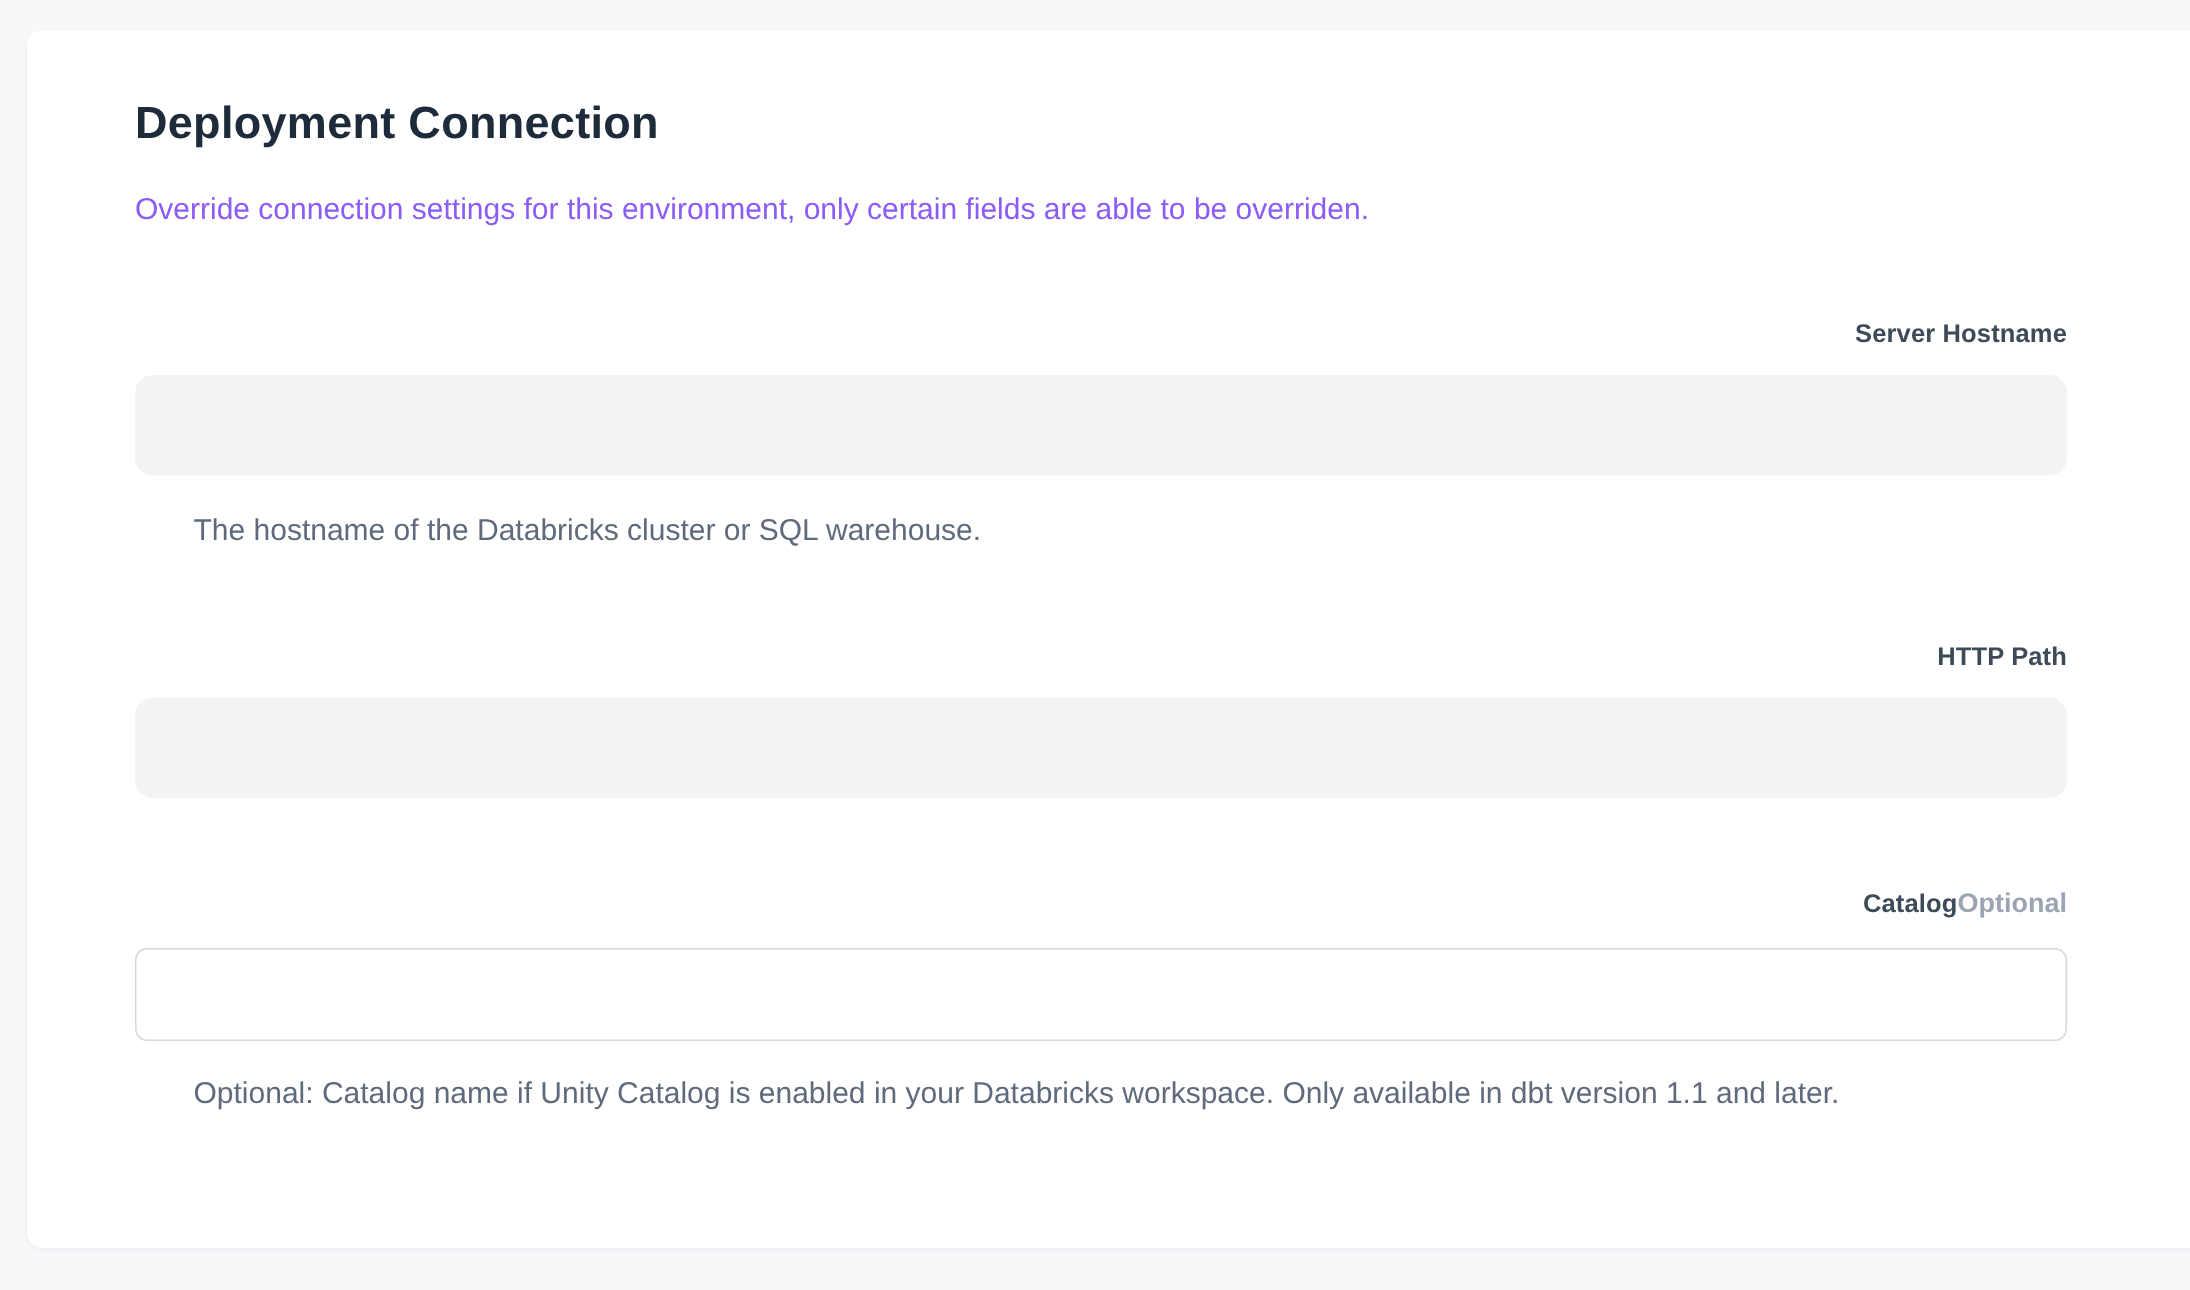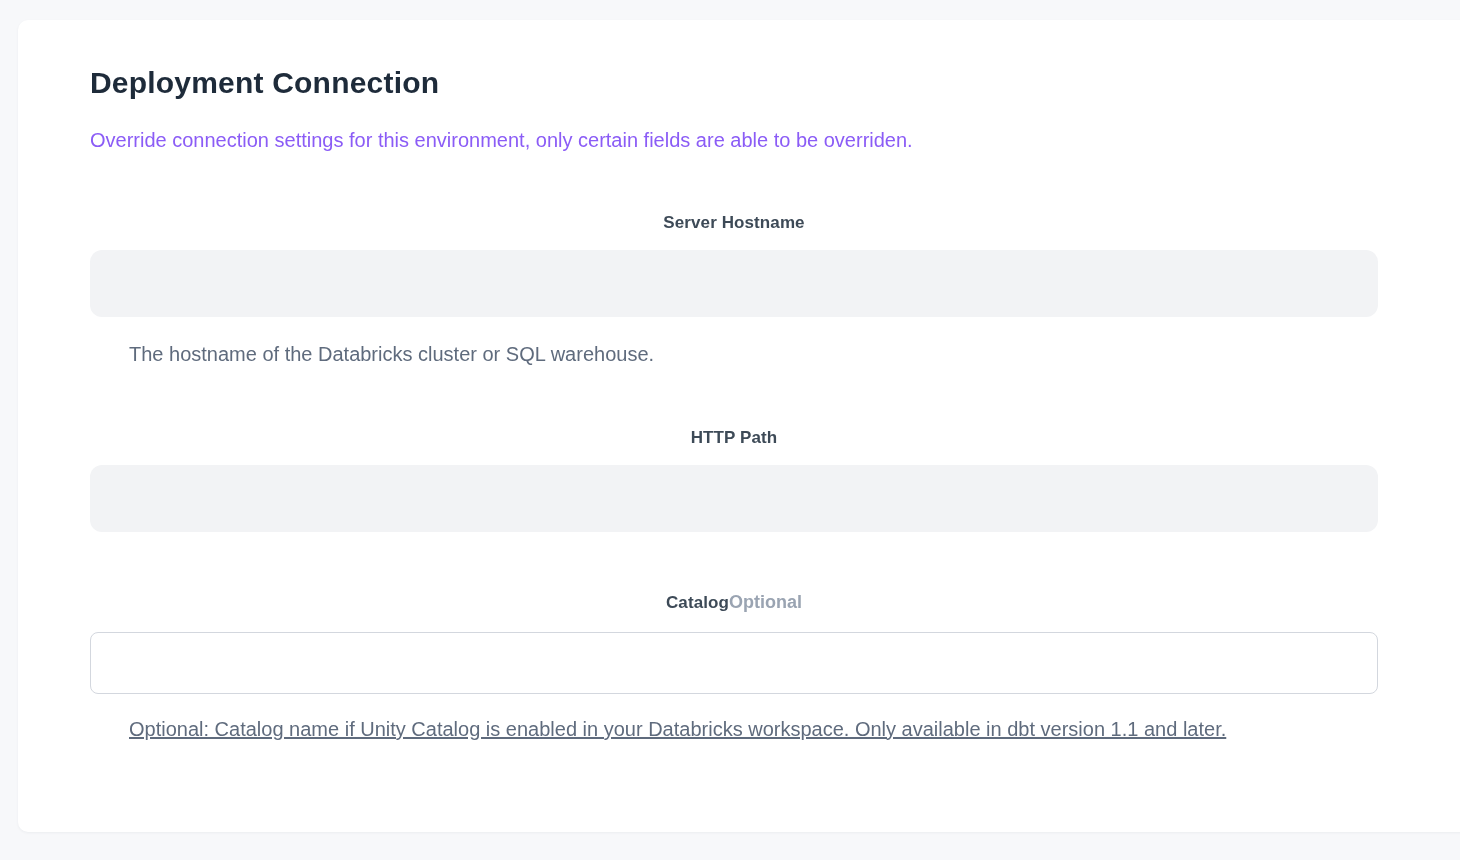--- a/index.html
+++ b/index.html
@@ -38,21 +38,21 @@
     color: #8b5cf6;
   }
   .field {
     width: 1288px;
   }
   .field-1 { margin-top: 58px; }
   .field-2 { margin-top: 60px; }
   .field-3 { margin-top: 59px; }
   .label-row {
     display: flex;
-    justify-content: center;
+    justify-content: flex-end;
     align-items: baseline;
   }
   .field-label {
     font-size: 17px;
     font-weight: 700;
     line-height: 22px;
     color: #3d4a57;
     letter-spacing: 0.1px;
   }
   .optional-tag {
@@ -81,21 +81,21 @@
     border: 1px solid #d3d7de;
     border-radius: 8px;
   }
   .helper-text {
     margin-top: 24px;
     font-size: 20px;
     line-height: 26px;
     color: #5f6b7d;
     margin-left: 39px;
   }
-  .helper-text.tight { margin-top: 22px; text-decoration: underline; }
+  .helper-text.tight { margin-top: 22px; }
 </style>
 </head>
 <body>
 
 <div class="card">
   <div class="content">
 
     <h1 class="page-title">Deployment Connection</h1>
     <p class="page-subtitle">Override connection settings for this environment, only certain fields are able to be overriden.</p>
 

